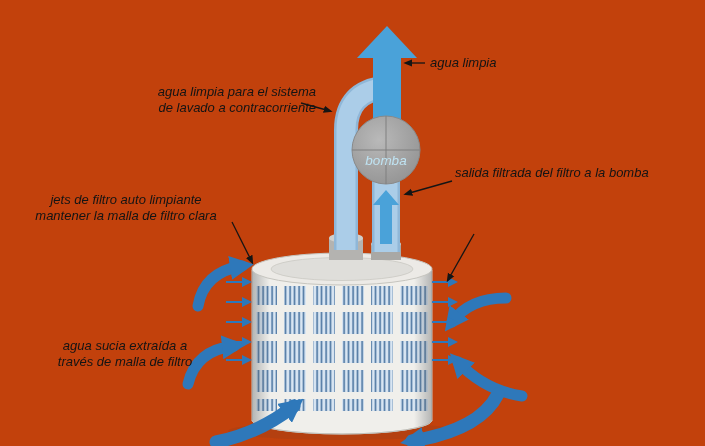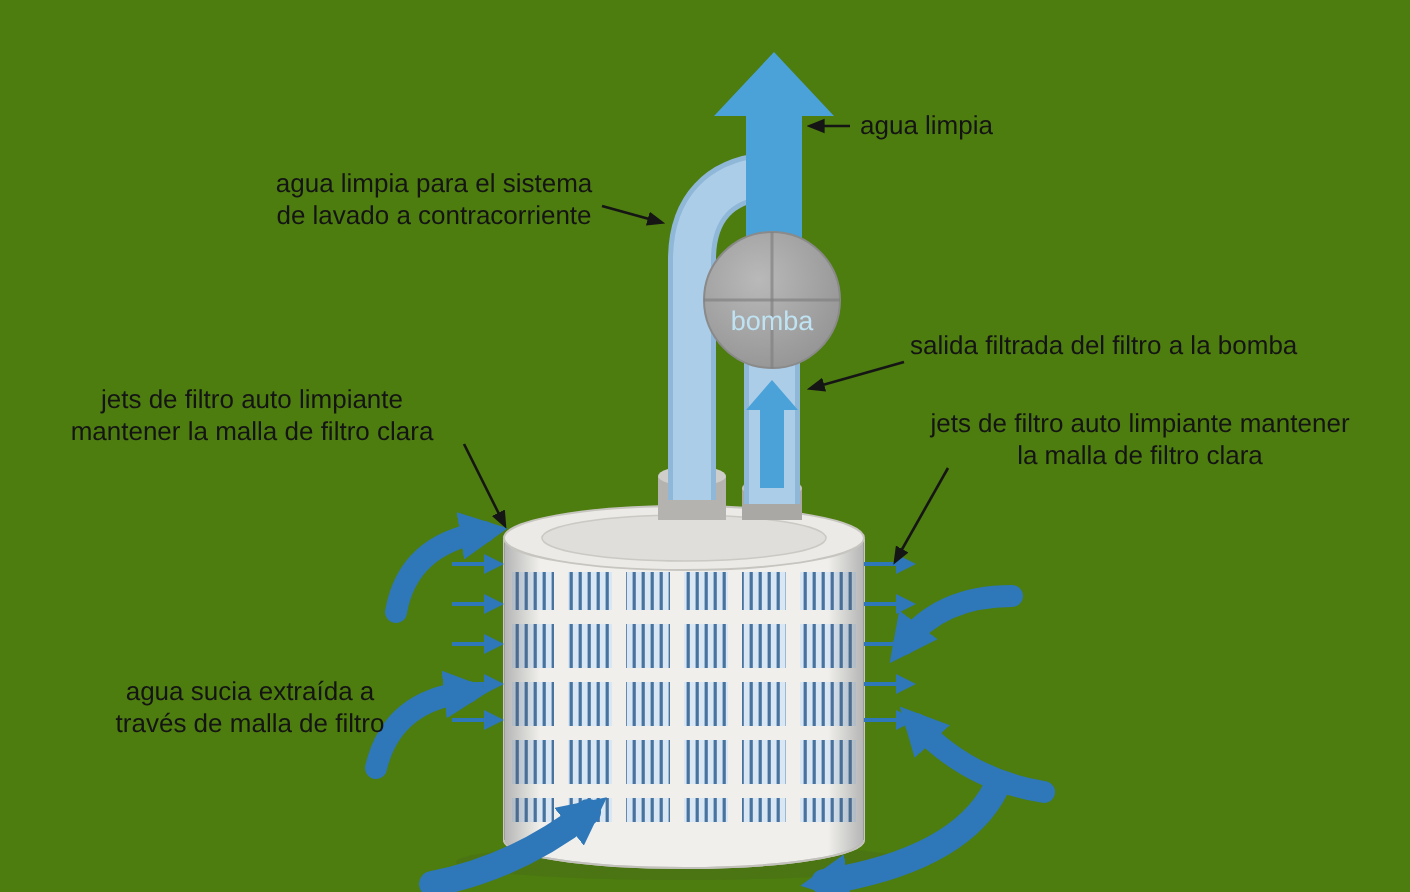--- a/index.html
+++ b/index.html
@@ -2,22 +2,23 @@
 <html><head>
 <meta charset="utf-8">
 <style>
   * { margin: 0; padding: 0; box-sizing: border-box; }
   html, body { background: #ffffff; }
   body { font-family: "Liberation Sans", sans-serif; }
   .canvas {
     position: relative;
     width: 705px;
     height: 446px;
-    background: #4d7c0f;
+    background: #c2410c;
     overflow: hidden;
+    font-style: italic;
   }
   .diagram-svg {
     position: absolute;
     left: 0; top: 0;
     width: 705px; height: 446px;
   }
   .lbl {
     position: absolute;
     font-size: 13px;
     line-height: 1.25;
@@ -139,30 +140,28 @@
       <line x1="425" y1="63" x2="406" y2="63" marker-end="url(#leadHead)"></line>
       <line x1="301" y1="103" x2="330" y2="111" marker-end="url(#leadHead)"></line>
       <line x1="452" y1="181" x2="406" y2="194" marker-end="url(#leadHead)"></line>
       <line x1="232" y1="222" x2="252" y2="262" marker-end="url(#leadHead)"></line>
       <line x1="474" y1="234" x2="448" y2="280" marker-end="url(#leadHead)"></line>
     </g>
   </svg>
 
   <div class="lbl" style="left:430px; top:55px;">agua limpia</div>
 
-  <div class="lbl center" style="left:118px; top:84px; width:198px;">agua limpia para el sistema
+  <div class="lbl center" style="left:118px; top:84px; width:198px;text-align:right;">agua limpia para el sistema
 de lavado a contracorriente</div>
 
   <div class="lbl pump-text" style="left:354px; top:153px; width:64px;">bomba</div>
 
   <div class="lbl center" style="left:18px; top:192px; width:216px;">jets de filtro auto limpiante
 mantener  la malla de filtro clara</div>
 
   <div class="lbl" style="left:455px; top:165px; width:238px;">salida filtrada del filtro a la bomba</div>
 
-  <div class="lbl center" style="left:446px; top:204px; width:248px;">jets de filtro auto limpiante mantener
-la malla de filtro clara</div>
 
   <div class="lbl center" style="left:44px; top:317px; width:162px;margin-top:21px;">agua sucia extraída a
 través de malla de filtro</div>
 
 
 </div>
 
 </body></html>

